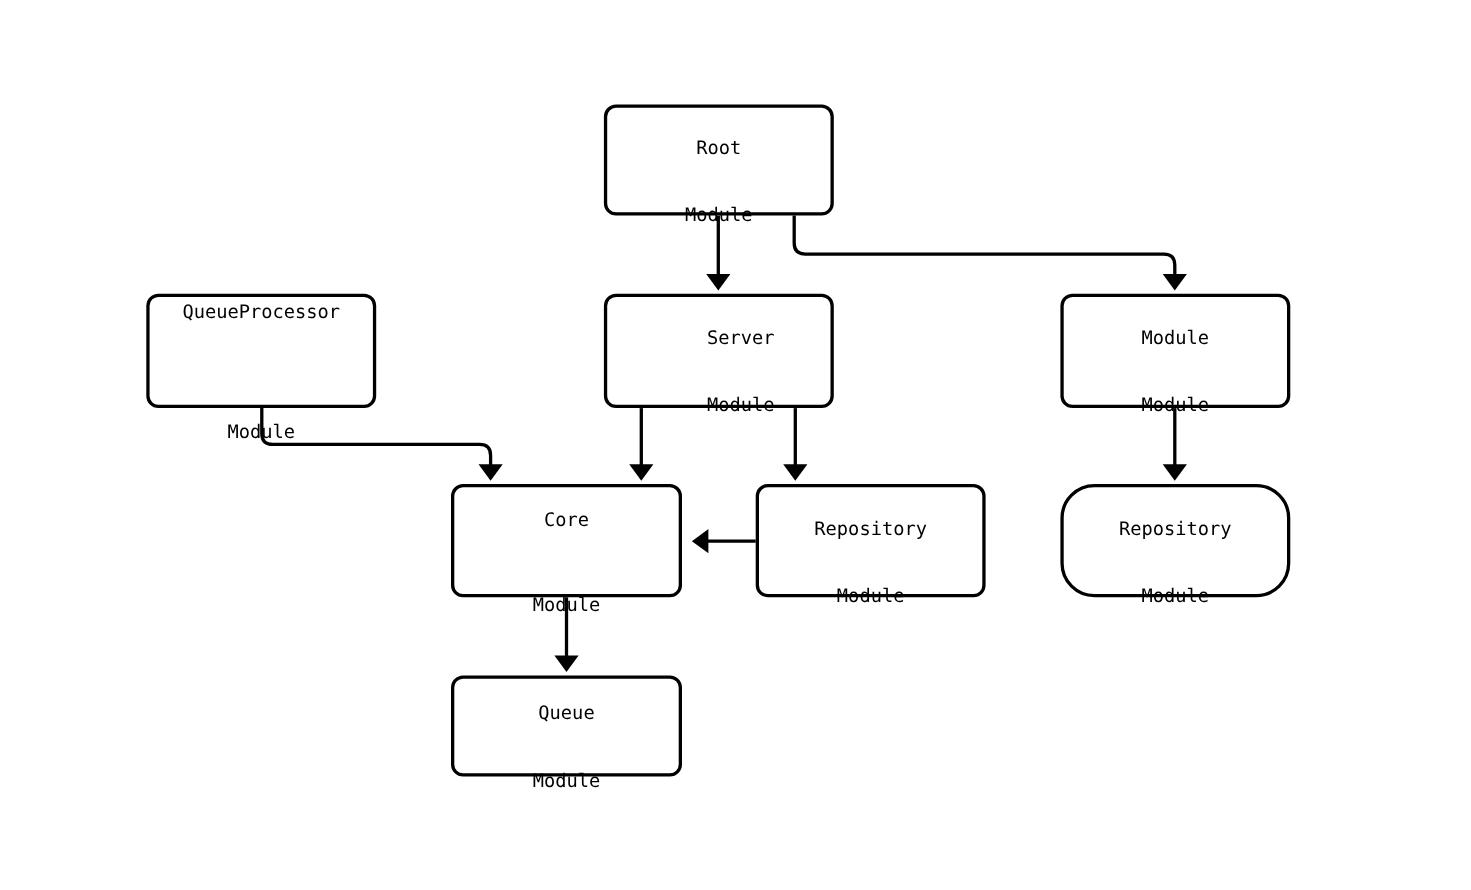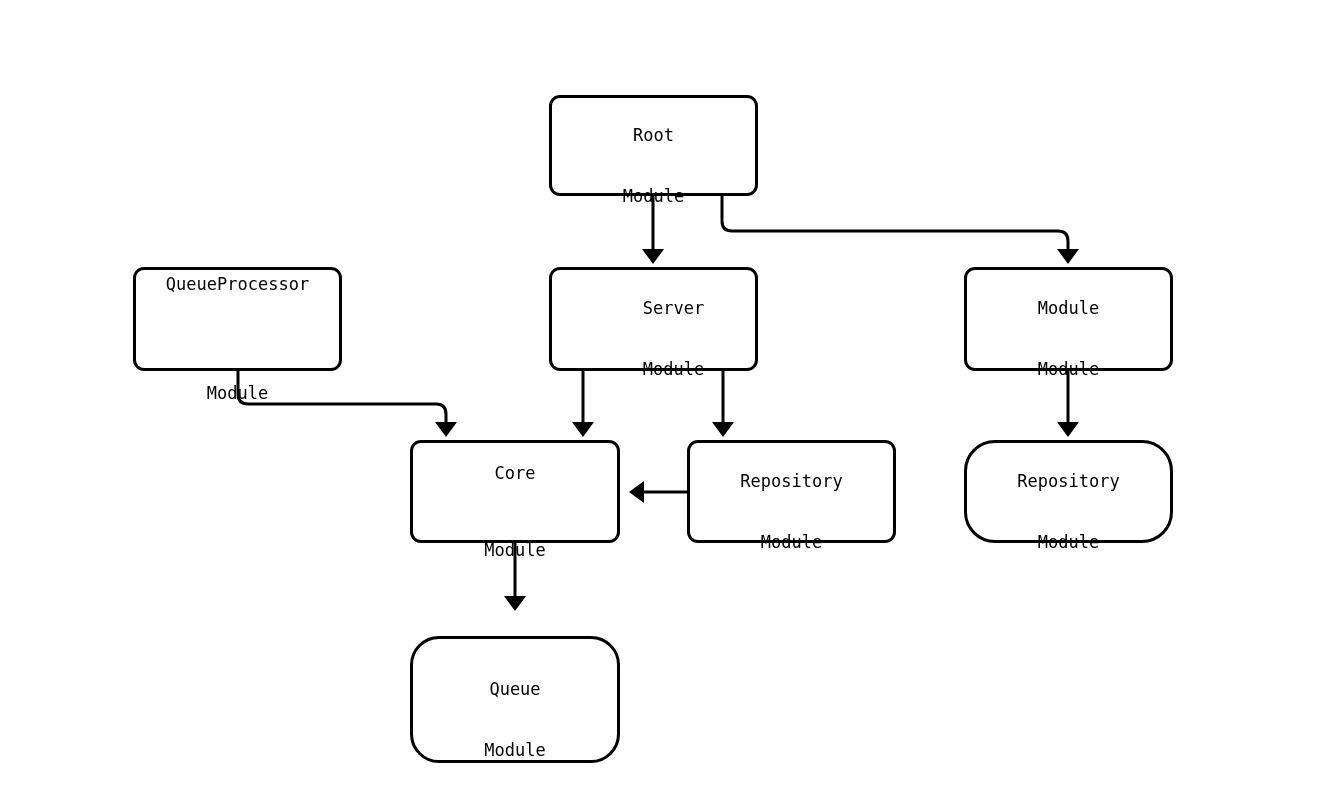--- a/index.html
+++ b/index.html
@@ -105,18 +105,18 @@
   <div class="node" id="node-endpoints" style="left: 687px; top: 440px; width: 209px; height: 103px; border-color: rgb(0, 0, 0);">
     <span class="node-label">Repository</span>
     <span class="node-label">Module</span>
   </div>
 
   <div class="node" id="node-repository" style="left: 964px; top: 440px; width: 209px; height: 103px; border-color: rgb(0, 0, 0); border-radius: 31px;">
     <span class="node-label">Repository</span>
     <span class="node-label">Module</span>
   </div>
 
-  <div class="node" id="node-queue" style="left: 410px; top: 636px; width: 210px; height: 127px; border-color: rgb(0, 0, 0); border-radius: 29px;">
+  <div class="node" id="node-queue" style="left: 410px; top: 614px; width: 210px; height: 92px; border-color: rgb(0, 0, 0);">
     <span class="node-label">Queue</span>
     <span class="node-label">Module</span>
   </div>
 
 </div>
 
 </body></html>

